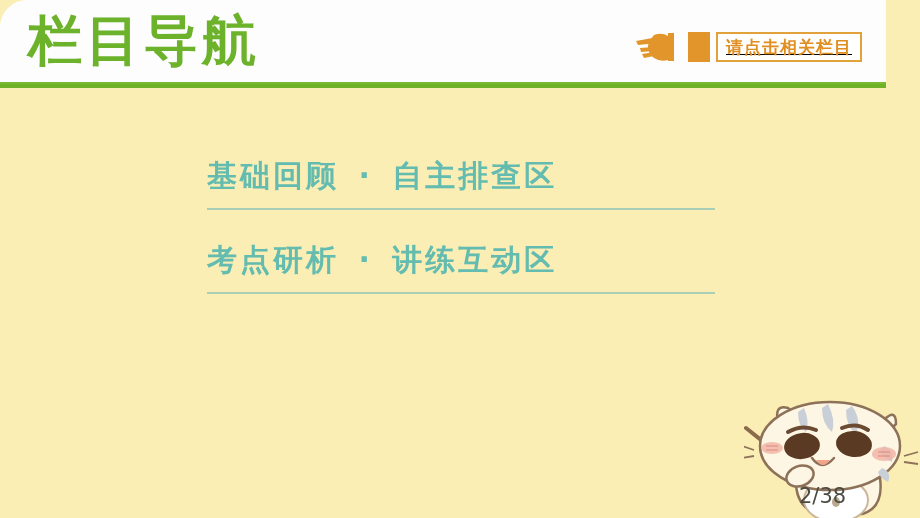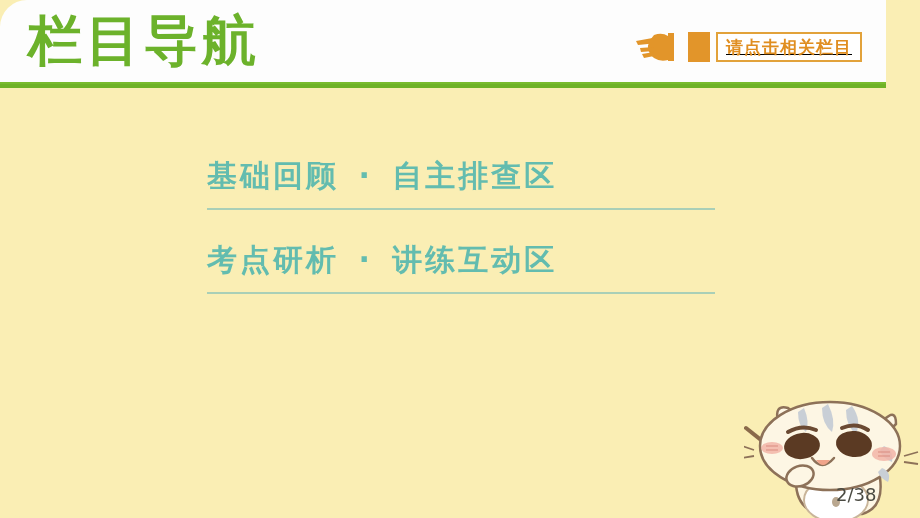--- a/index.html
+++ b/index.html
@@ -147,23 +147,23 @@
     left: 744px;
     top: 392px;
     width: 176px;
     height: 126px;
   }
   #mascot svg { display: block; }
 
   
   #page-number {
     position: absolute;
-    left: 836px;
+    left: 799px;
     top: 484px;
-    font-size: 18px;
+    font-size: 21px;
     color: #4a4a42;
     font-family: "DejaVu Sans", "Liberation Sans", sans-serif;
     letter-spacing: 0px;
     white-space: nowrap;
   }
 </style>
 </head>
 <body>
 
 <div id="slide">

